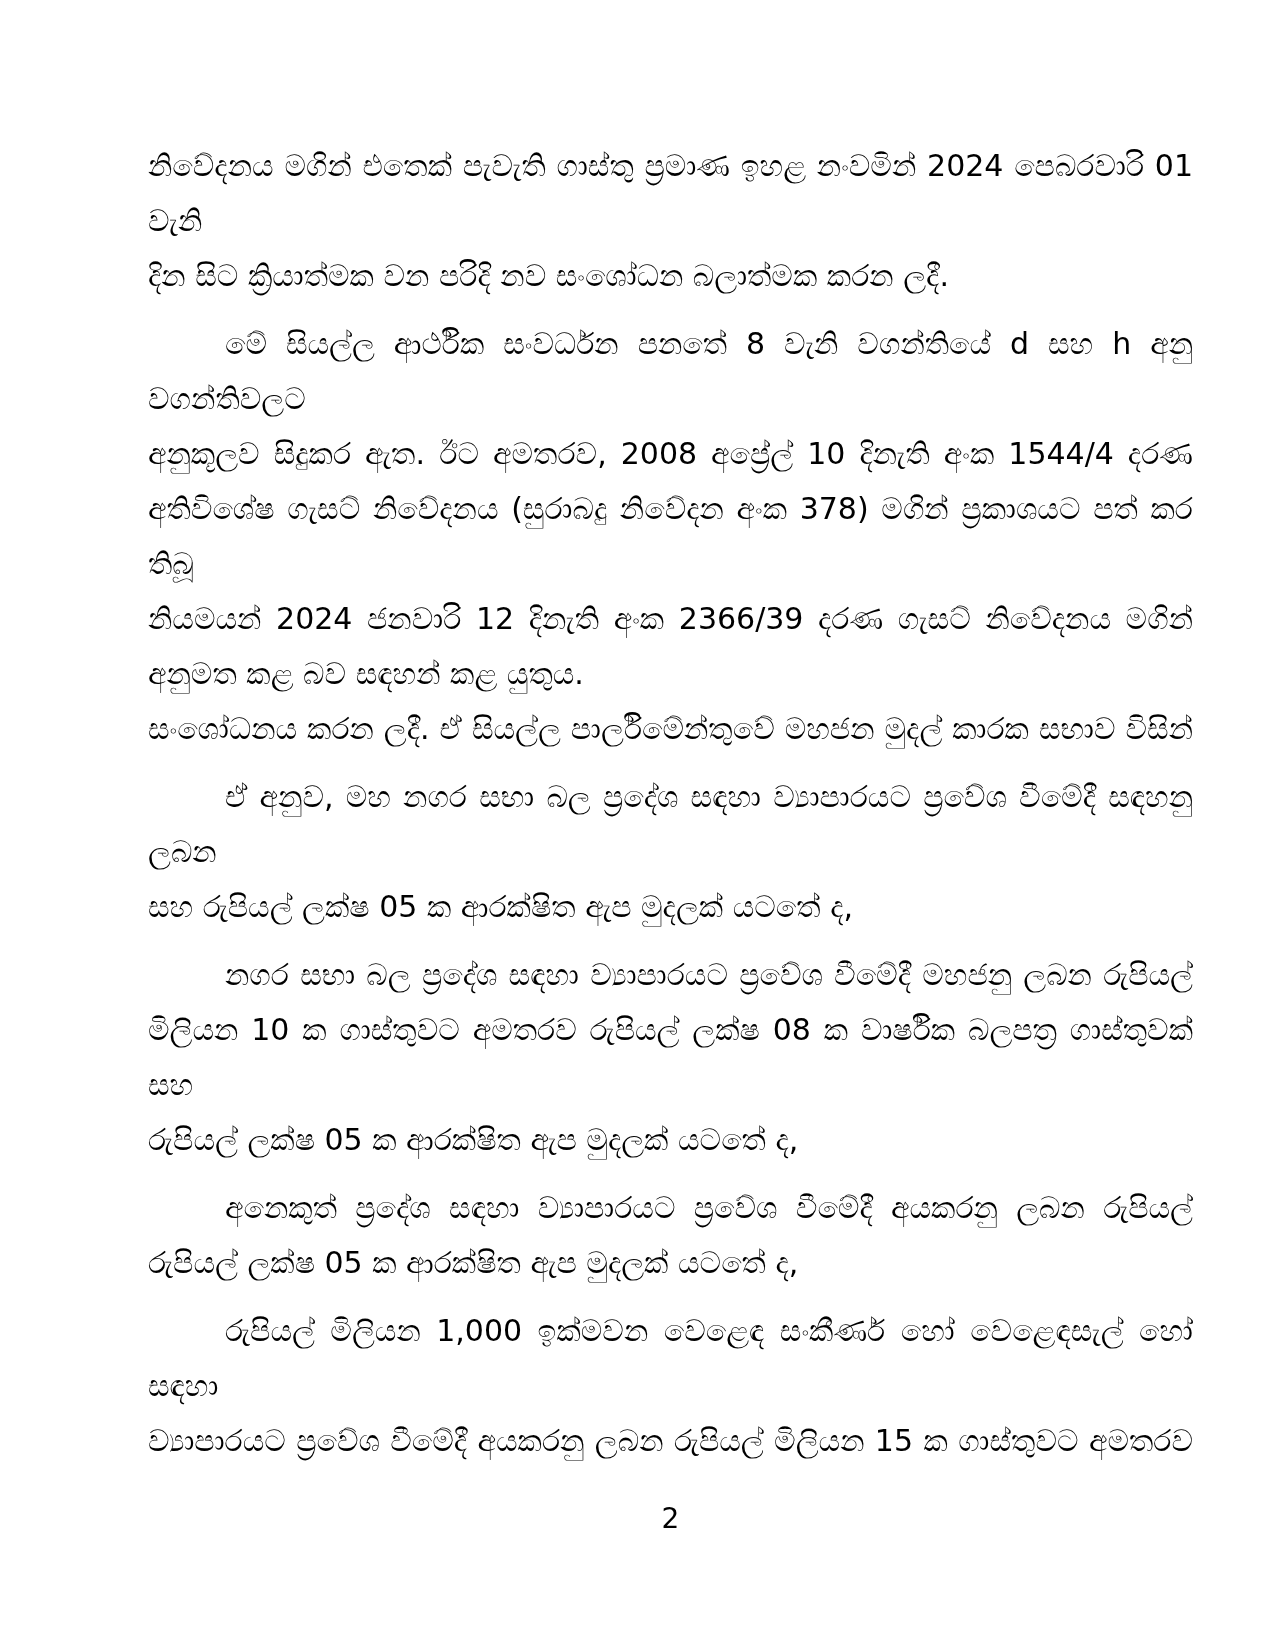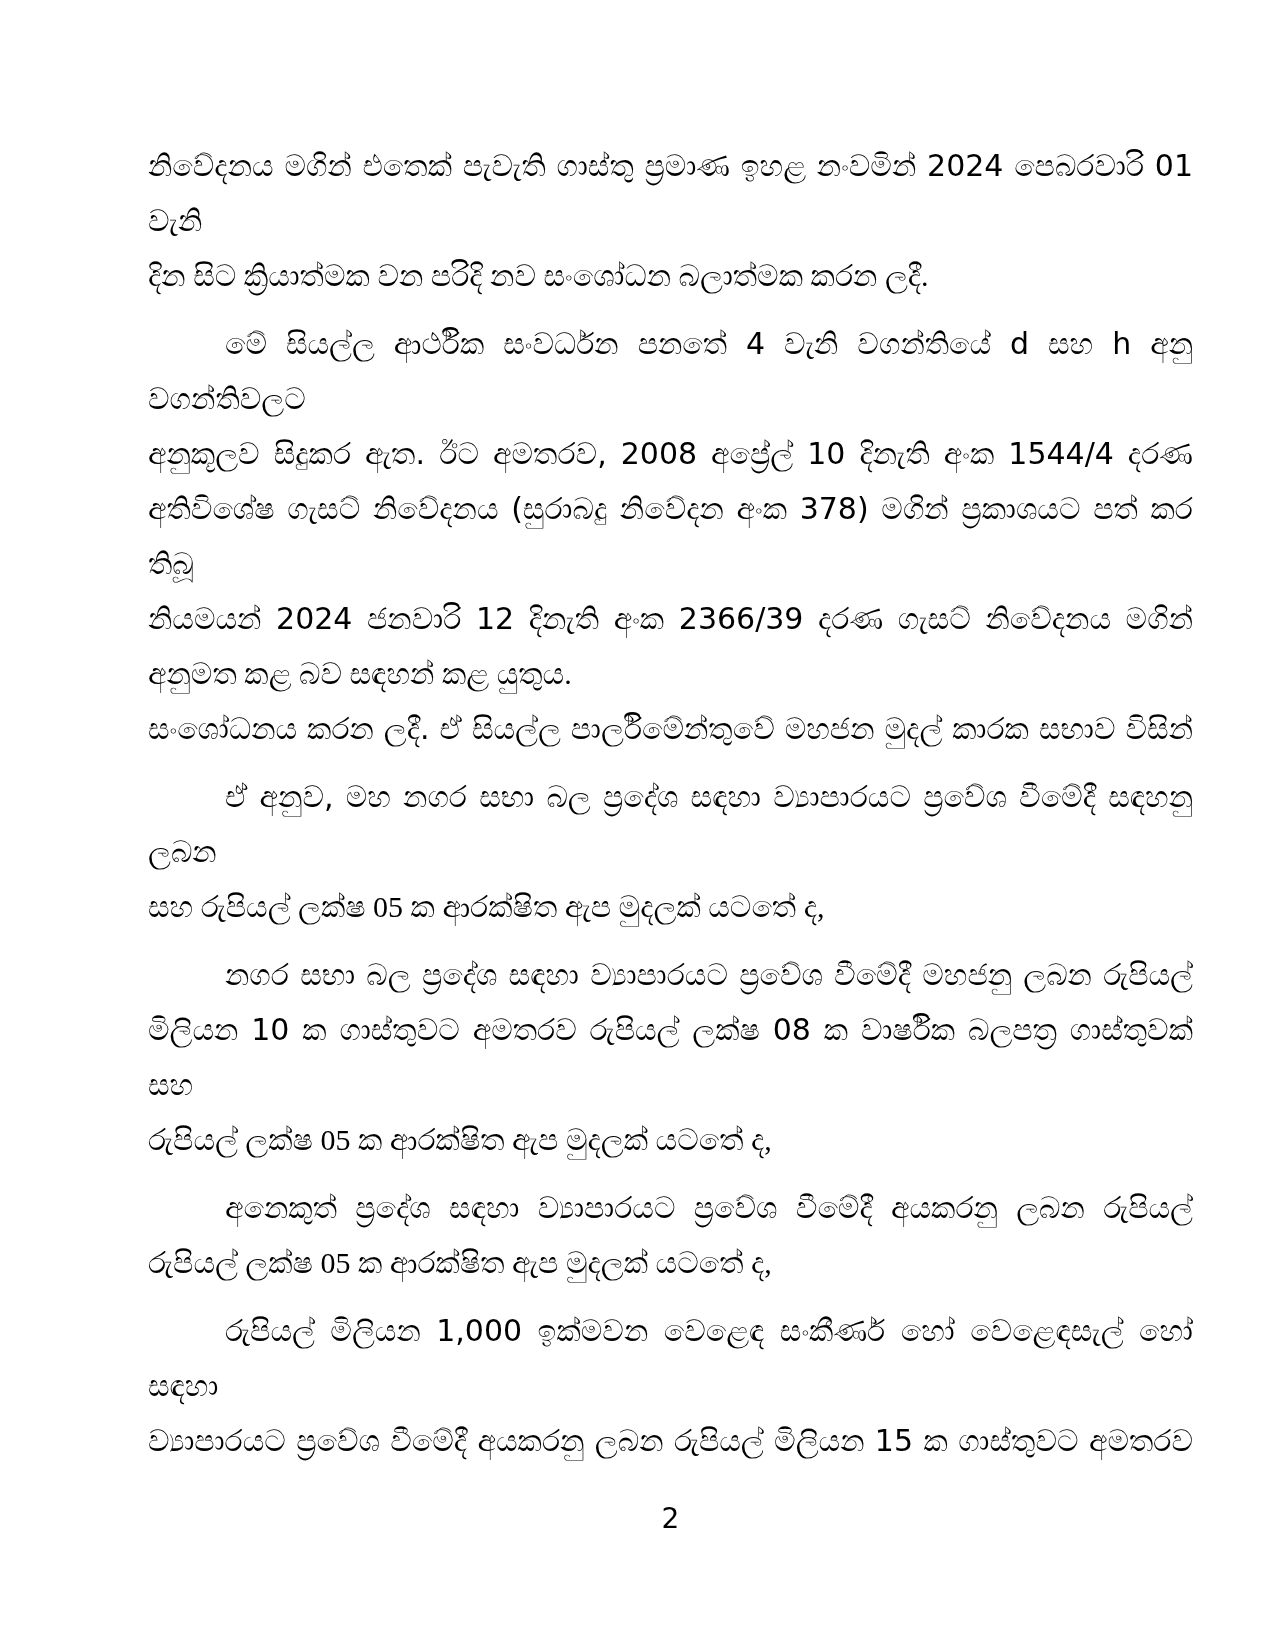--- a/index.html
+++ b/index.html
@@ -29,21 +29,20 @@
     margin: 0 0 13px 0;
   }
   .para:last-child { margin-bottom: 0; }
   .line {
     text-align: justify;
     text-align-last: justify;
   }
   .line.last {
     text-align: right;
     text-align-last: left;
-    font-family: Liberation Serif, serif;
   }
   .para.indent .line:first-child {
     text-indent: 77px;
   }
   .footer {
     position: absolute;
     left: 148px;
     top: 1502px;
     width: 1045px;
     text-align: center;
@@ -54,21 +53,21 @@
 </head>
 <body>
 
 <div class="page">
   <div class="content" id="paragraphs">
       <div class="para">
         <div class="line">නිවේදනය මගින් එතෙක් පැවැති ගාස්තු ප්‍රමාණ ඉහළ නංවමින් 2024 පෙබරවාරි 01 වැනි</div>
         <div class="line last">දින සිට ක්‍රියාත්මක වන පරිදි නව සංශෝධන බලාත්මක කරන ලදී.</div>
       </div>
       <div class="para indent">
-        <div class="line">මේ සියල්ල ආර්ථික සංවර්ධන පනතේ 4 වැනි වගන්තියේ d සහ h අනු වගන්තිවලට</div>
+        <div class="line">මේ සියල්ල ආර්ථික සංවර්ධන පනතේ 8 වැනි වගන්තියේ d සහ h අනු වගන්තිවලට</div>
         <div class="line">අනුකූලව සිදුකර ඇත. ඊට අමතරව, 2008 අප්‍රේල් 10 දිනැති අංක 1544/4 දරණ</div>
         <div class="line">අතිවිශේෂ ගැසට් නිවේදනය (සුරාබදු නිවේදන අංක 378) මගින් ප්‍රකාශයට පත් කර තිබූ</div>
         <div class="line">නියමයන් 2024 ජනවාරි 12 දිනැති අංක 2366/39 දරණ ගැසට් නිවේදනය මගින්</div>
         <div class="line last">අනුමත කළ බව සඳහන් කළ යුතුය.</div>
         <div class="line">සංශෝධනය කරන ලදී. ඒ සියල්ල පාර්ලිමේන්තුවේ මහජන මුදල් කාරක සභාව විසින්</div>
       </div>
       <div class="para indent">
         <div class="line">ඒ අනුව, මහ නගර සභා බල ප්‍රදේශ සඳහා ව්‍යාපාරයට ප්‍රවේශ වීමේදී සඳහනු ලබන</div>
         <div class="line last">සහ රුපියල් ලක්ෂ 05 ක ආරක්ෂිත ඇප මුදලක් යටතේ ද,</div>
       </div>

